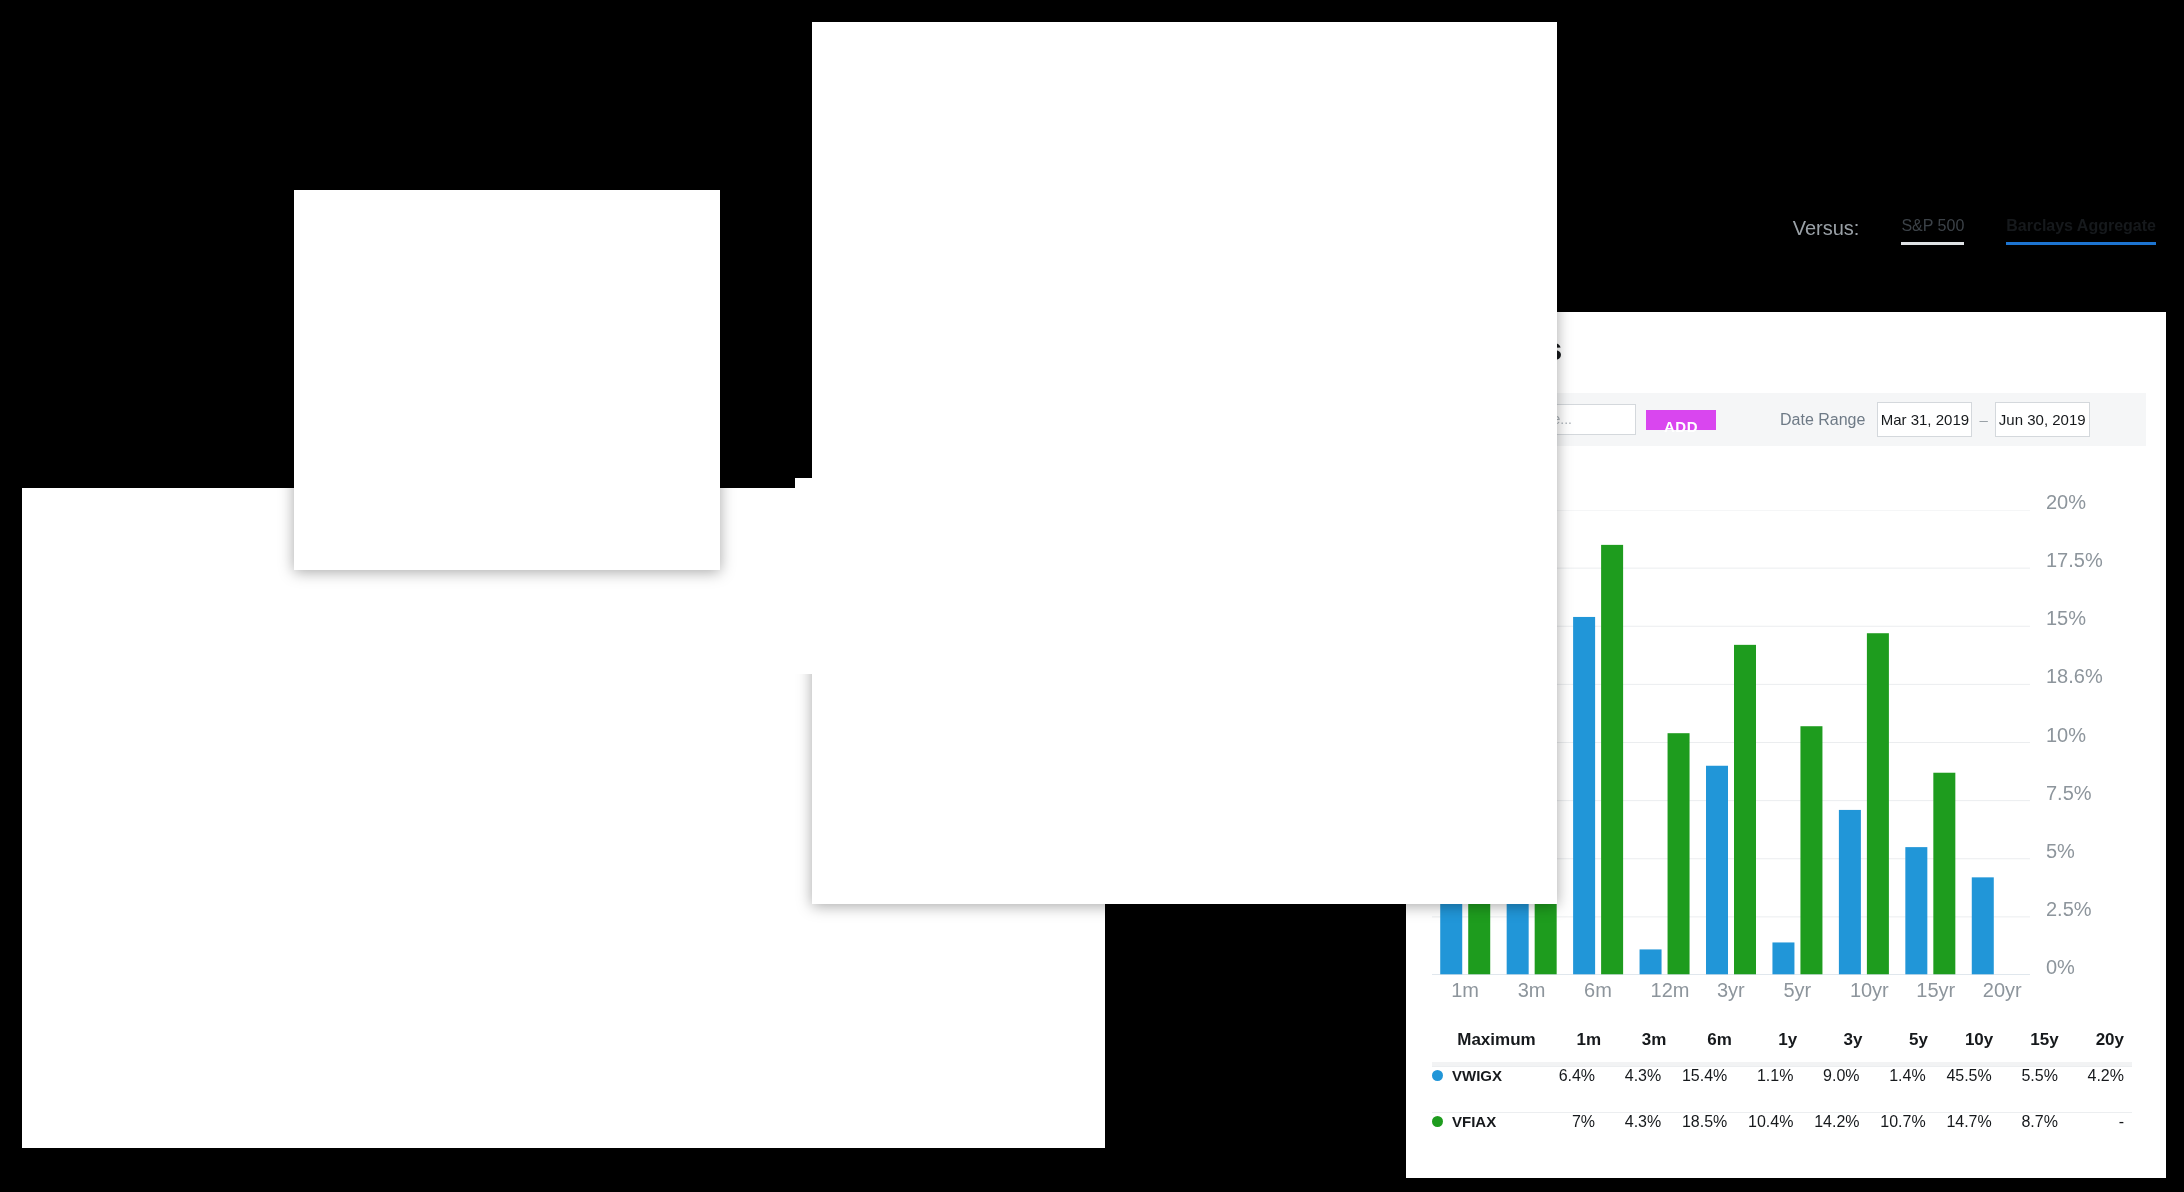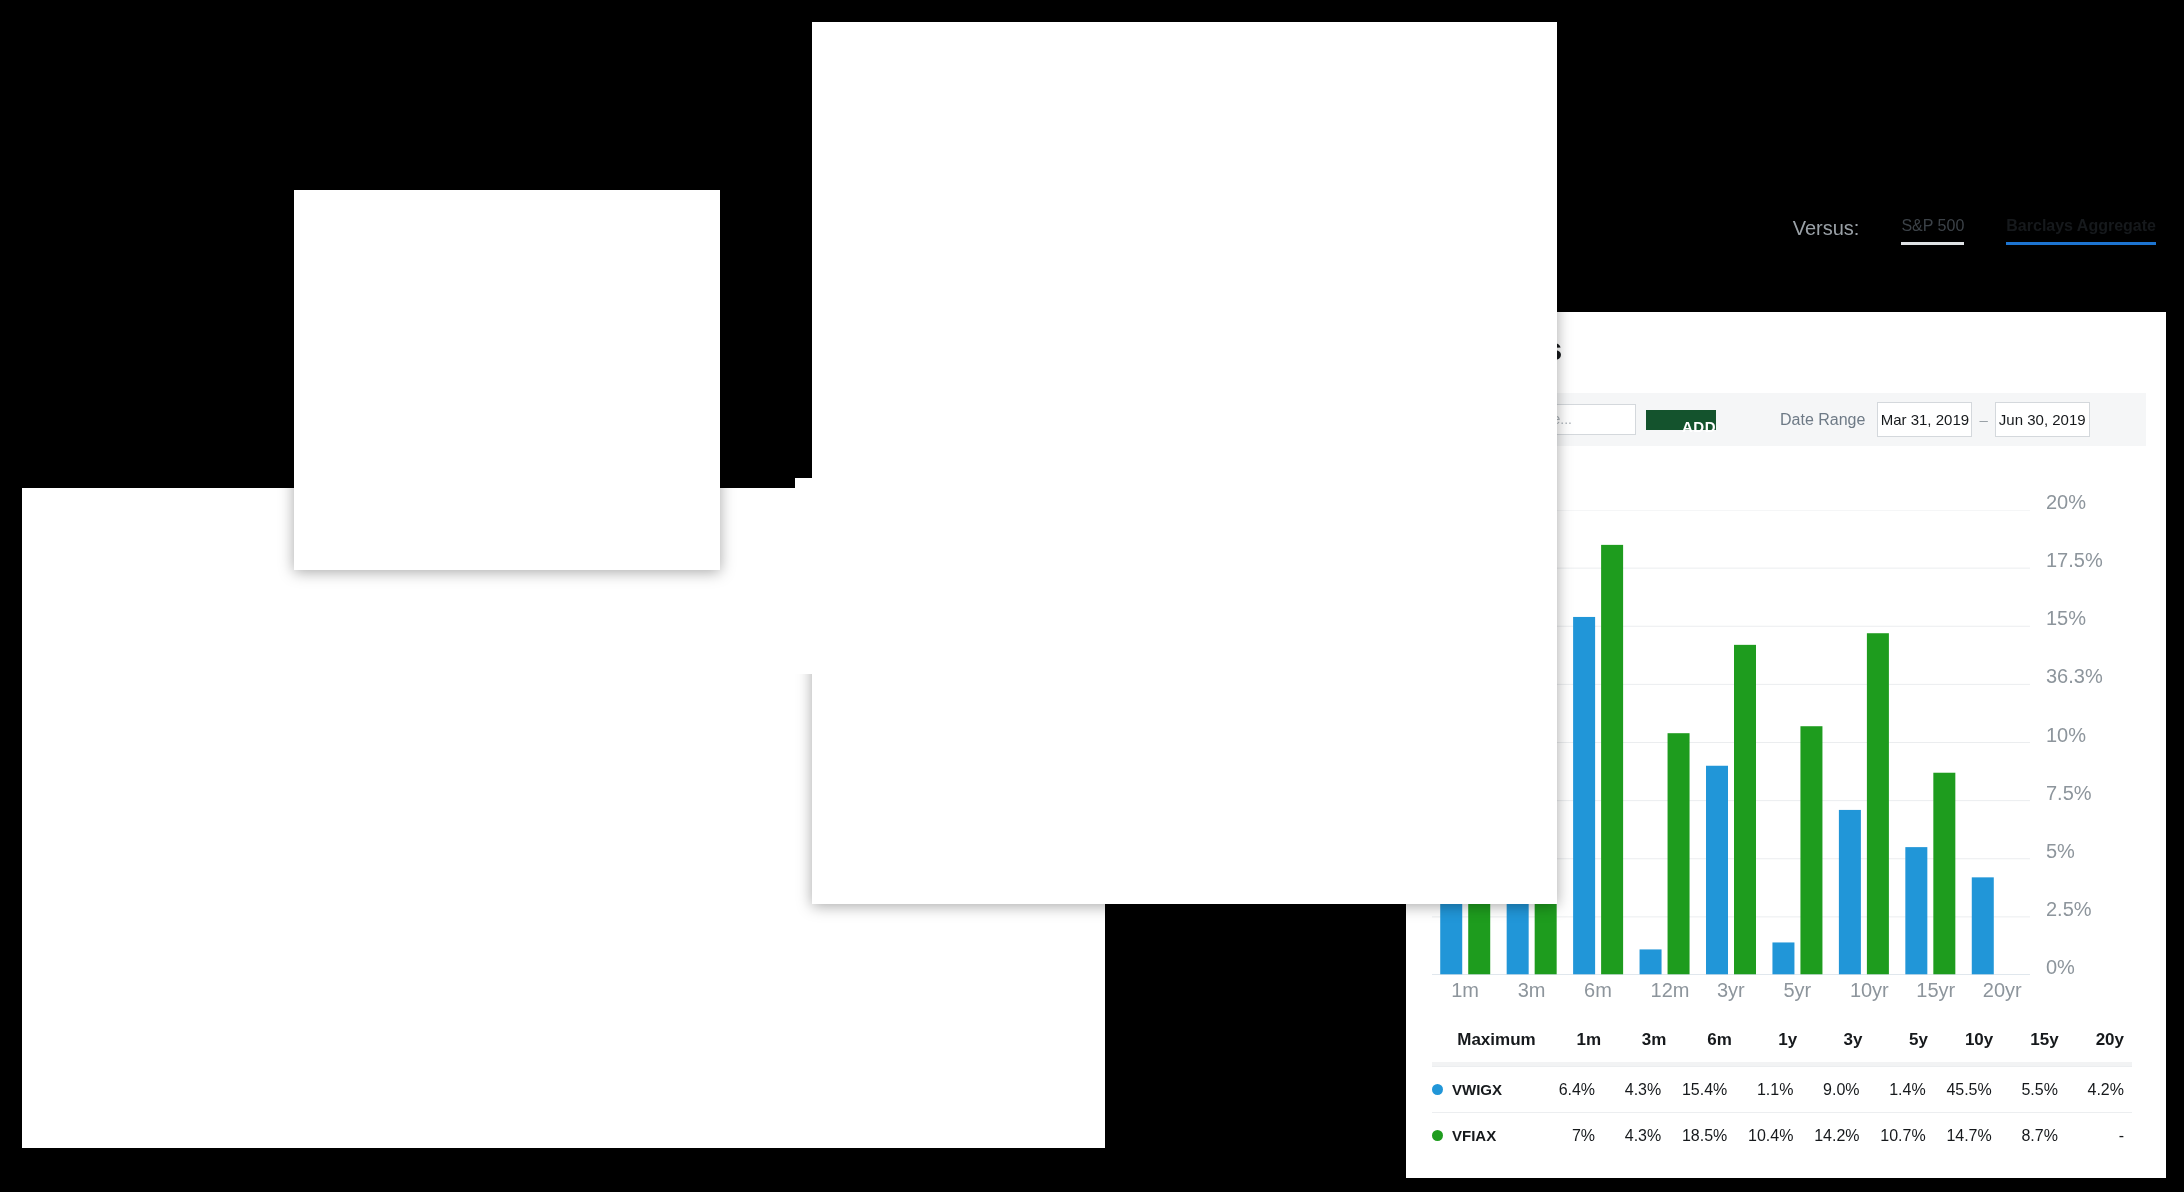--- a/index.html
+++ b/index.html
@@ -58,22 +58,22 @@
     display:flex;align-items:center;}
   .info-i{display:inline-block;width:19px;height:19px;border:1.6px solid #6e7a86;border-radius:50%;
     margin-left:8px;position:relative;top:2px;}
   .info-i:after{content:"i";position:absolute;left:0;right:0;top:-1px;text-align:center;
     font-size:13px;color:#6e7a86;font-weight:700;font-style:italic;}
   .cmp-bar{position:absolute;left:838px;top:100px;width:690px;height:53px;background:#f5f6f7;
     display:flex;align-items:center;}
   .cmp-lbl{font-size:16px;color:#6e7a86;margin-left:14px;margin-right:12px;}
   .ti{width:122px;height:31px;border:1px solid #d4d8dc;background:#fff;font-size:14px;
     color:#aab1b7;padding:0 8px;box-sizing:border-box;line-height:29px;}
-  .addbtn{width:70px;height:20px;background:#14532d;color:#fff;font-size:15px;font-weight:600;
-    text-align:right;line-height:33px;margin-left:10px;letter-spacing:.5px;}
+  .addbtn{width:70px;height:20px;background:#d946ef;color:#fff;font-size:15px;font-weight:600;
+    text-align:center;line-height:33px;margin-left:10px;letter-spacing:.5px;}
   .dr-lbl{font-size:16px;color:#6e7a86;margin-left:69px;margin-right:12px;}
   .dbox{width:93px;height:33px;border:1px solid #d4d8dc;background:#fff;font-size:15px;
     color:#16191c;text-align:center;line-height:33px;}
   .dsep{margin:0 7px;color:#9aa1a7;font-size:15px;}
   .chips{position:absolute;left:838px;top:168px;display:flex;gap:11px;}
   .chip{height:25px;border:1px solid #d4d8dc;background:#fff;display:flex;align-items:center;
     padding:0 8px;font-size:13px;color:#16191c;}
   .chip .d{width:9px;height:9px;border-radius:50%;margin-right:6px;}
   .chip .x{margin-left:9px;color:#9aa1a7;font-size:14px;line-height:1;}
   .tabs{position:absolute;left:838px;top:217px;display:flex;gap:22px;}
@@ -99,21 +99,21 @@
   #ret-card{left:1406px;top:312px;width:760px;height:866px;z-index:0;}
   .ret-title{position:absolute;left:1428px;top:332px;font-size:31px;font-weight:700;color:#16191c;}
   .ret-bar{position:absolute;left:1406px;top:393px;width:740px;height:53px;background:#f5f6f7;
     display:flex;align-items:center;}
   .ret-chips{position:absolute;left:1406px;top:458px;display:flex;}
   .ret-plot{position:absolute;left:1432px;top:510px;width:598px;height:465px;}
   .ret-yaxis{position:absolute;left:2032px;top:500px;width:100px;height:485px;}
   .ret-xaxis{position:absolute;left:1432px;top:975px;width:600px;height:24px;}
   .ret-table{position:absolute;left:1432px;top:1030px;width:700px;}
   .rt-head{display:flex;font-size:17px;font-weight:700;color:#16191c;padding-bottom:12px;}
-  .rt-row{display:flex;font-size:16px;color:#16191c;height:45px;align-items:center;
+  .rt-row{display:flex;font-size:16px;color:#16191c;height:45px;align-items:flex-start;
     border-top:1px solid #eceef0;}
   .rt-c0{width:112px;display:flex;align-items:center;}
   .rt-c0 .d{width:11px;height:11px;border-radius:50%;margin-right:9px;}
   .rt-c{width:70px;text-align:right;padding-right:8px;box-sizing:border-box;}
   .rt-head .rt-c0{justify-content:flex-end;padding-right:8px;}
   svg{display:block;}
 </style>
 </head>
 <body>
 
@@ -170,21 +170,21 @@
       <line x1="332.22222222222223" x2="332.22222222222223" y1="465" y2="472" stroke="#d8e2ea" stroke-width="1"></line>
       <line x1="398.66666666666663" x2="398.66666666666663" y1="465" y2="472" stroke="#d8e2ea" stroke-width="1"></line>
       <line x1="465.1111111111111" x2="465.1111111111111" y1="465" y2="472" stroke="#d8e2ea" stroke-width="1"></line>
       <line x1="531.5555555555555" x2="531.5555555555555" y1="465" y2="472" stroke="#d8e2ea" stroke-width="1"></line>
     </svg>
   </div>
 <div class="ret-yaxis" id="ret-yaxis">
     <div class="axlab" style="top: -9px; left: 14px;">20%</div>
     <div class="axlab" style="top: 49.125px; left: 14px;">17.5%</div>
     <div class="axlab" style="top: 107.25px; left: 14px;">15%</div>
-    <div class="axlab" style="top: 165.375px; left: 14px;">36.3%</div>
+    <div class="axlab" style="top: 165.375px; left: 14px;">18.6%</div>
     <div class="axlab" style="top: 223.5px; left: 14px;">10%</div>
     <div class="axlab" style="top: 281.625px; left: 14px;">7.5%</div>
     <div class="axlab" style="top: 339.75px; left: 14px;">5%</div>
     <div class="axlab" style="top: 397.875px; left: 14px;">2.5%</div>
     <div class="axlab" style="top: 456px; left: 14px;">0%</div>
   </div>
 <div class="ret-xaxis" id="ret-xaxis">
     <div class="axlab" style="left: 19.2222px; top: 4px;">1m</div>
     <div class="axlab" style="left: 85.6667px; top: 4px;">3m</div>
     <div class="axlab" style="left: 152.111px; top: 4px;">6m</div>

